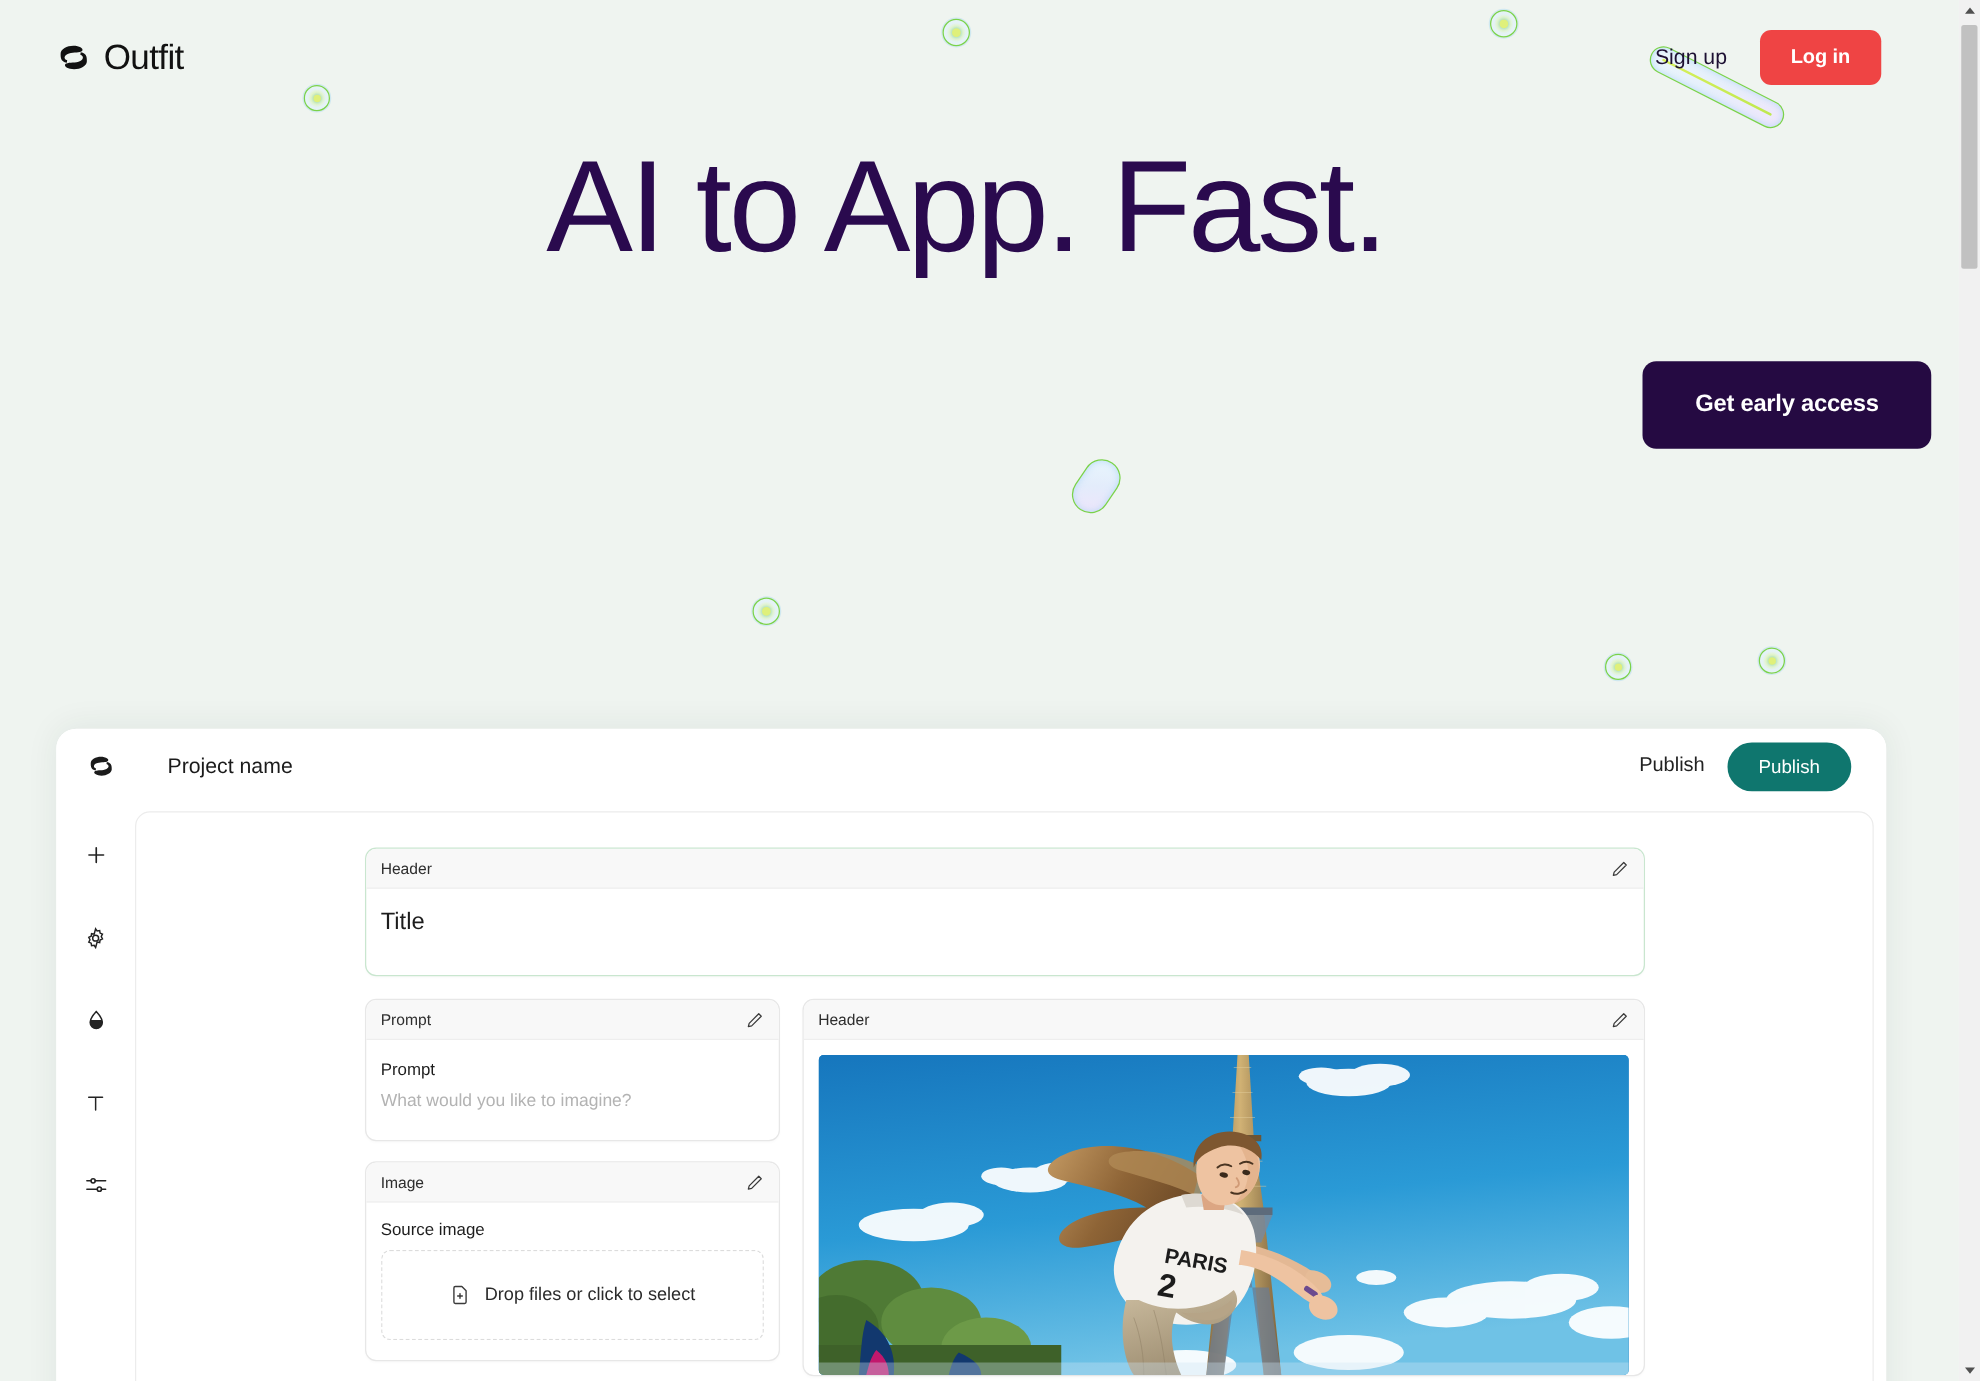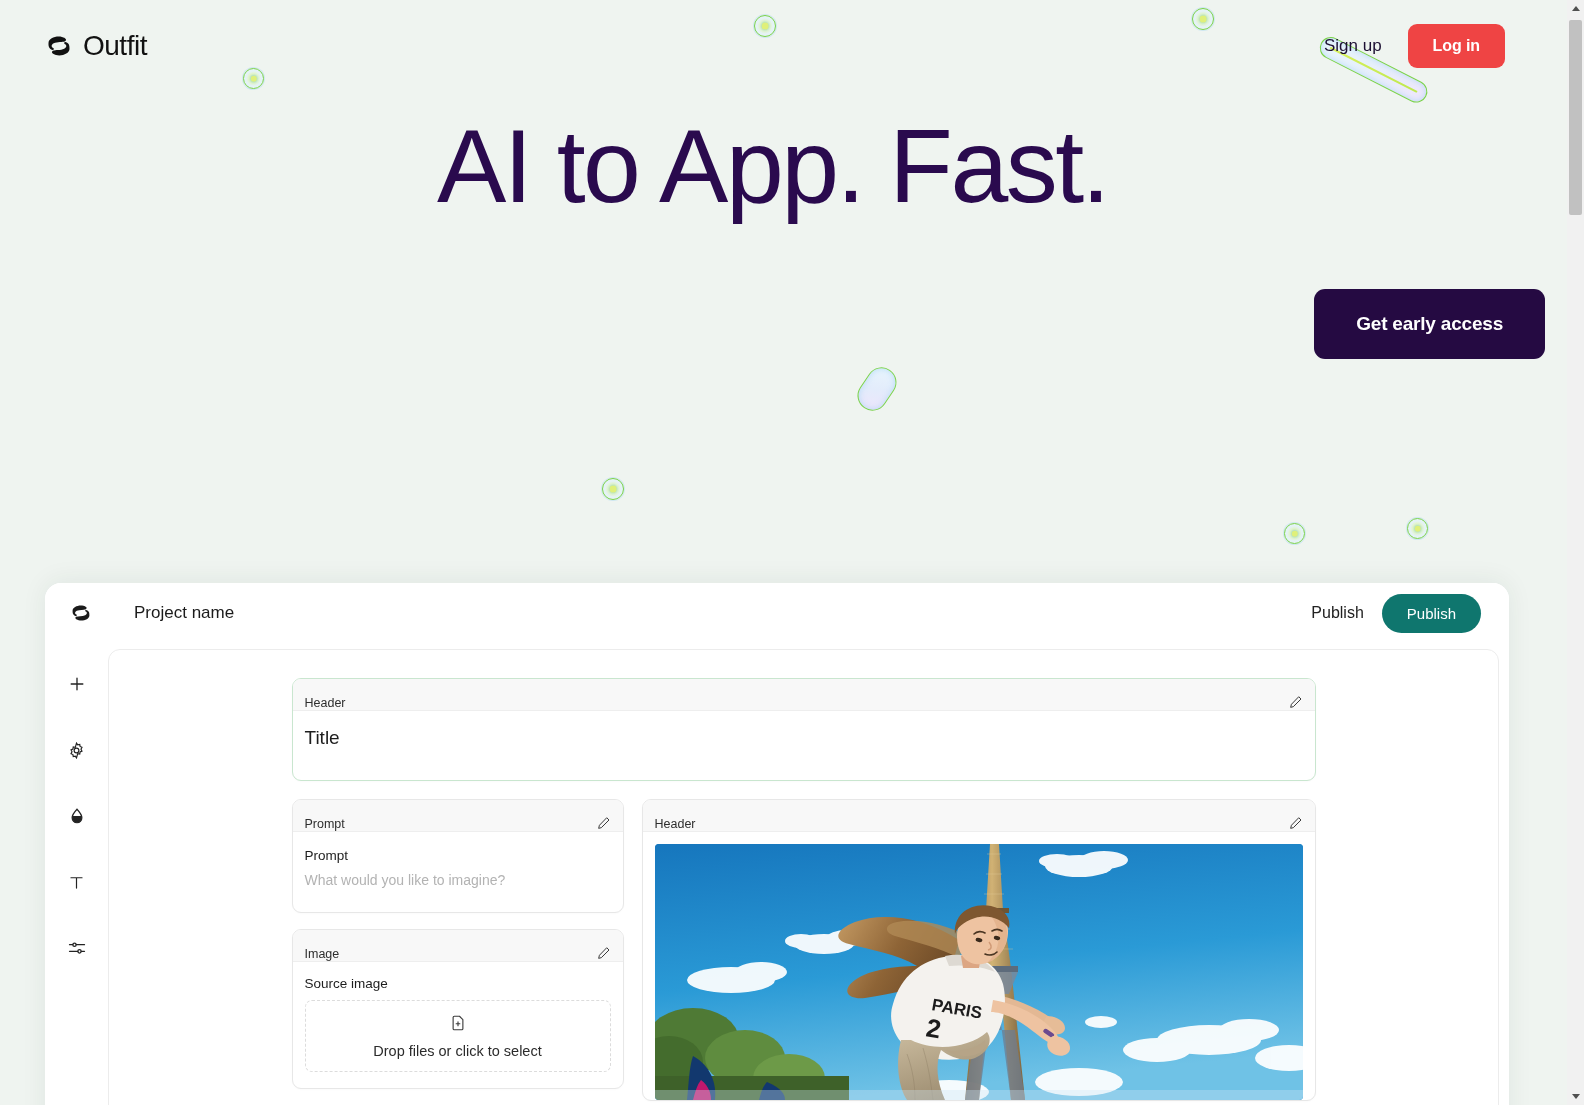--- a/index.html
+++ b/index.html
@@ -260,21 +260,21 @@
     border-radius: 9px;
     overflow: hidden;
     box-shadow: 0 1px 2px rgba(0,0,0,.02);
   }
   .block.accent { border-color: #c9e6cf; }
   .block-head {
     height: 32px;
     background: #f8f8f8;
     border-bottom: 1px solid #eeeeee;
     display: flex;
-    align-items: flex-end;
+    align-items: center;
     padding: 0 11px 0 12px;
   }
   .block-head-title {
     font-size: 12.5px;
     color: #2e2e2e;
   }
   .edit-icon {
     margin-left: auto;
     width: 16px; height: 16px;
     color: #3a3a3a;
@@ -318,21 +318,20 @@
     margin-top: 4px;
     border: 1.4px dashed #dcdcdc;
     border-radius: 7px;
     height: 72px;
     display: flex;
     align-items: center;
     justify-content: center;
     gap: 11px;
     cursor: pointer;
     background: #fff;
-    flex-direction: column;
   }
   .dropzone-text {
     font-size: 14.5px;
     color: #2b2b2b;
   }
   .dropzone-icon { width: 18px; height: 18px; color: #3b3b3b; display: block; }
 
   .block-image-body { padding: 14px 12px 16px 12px; }
 
   

